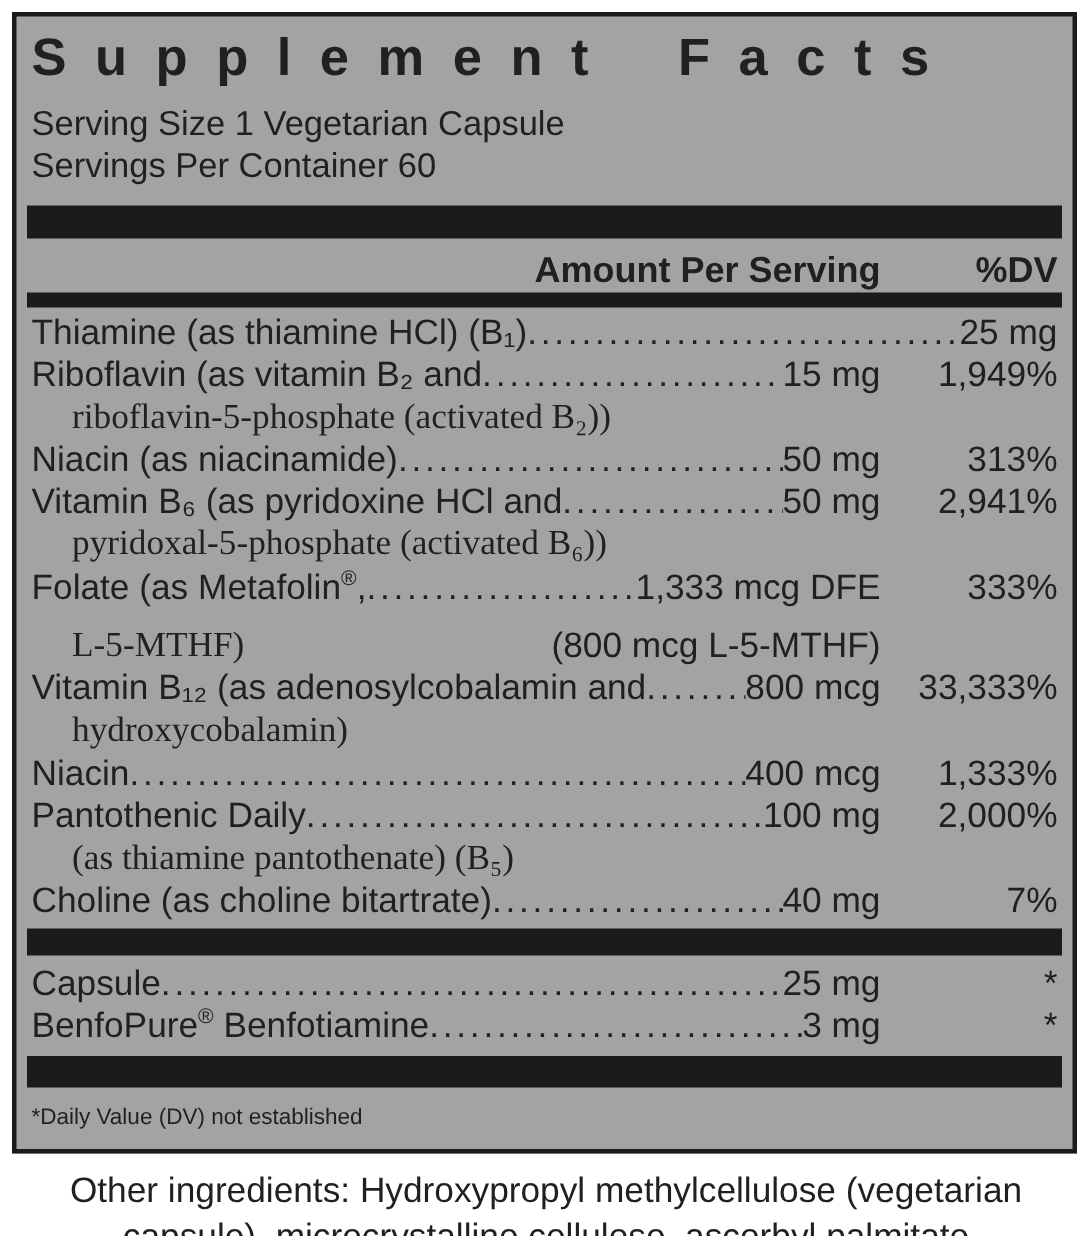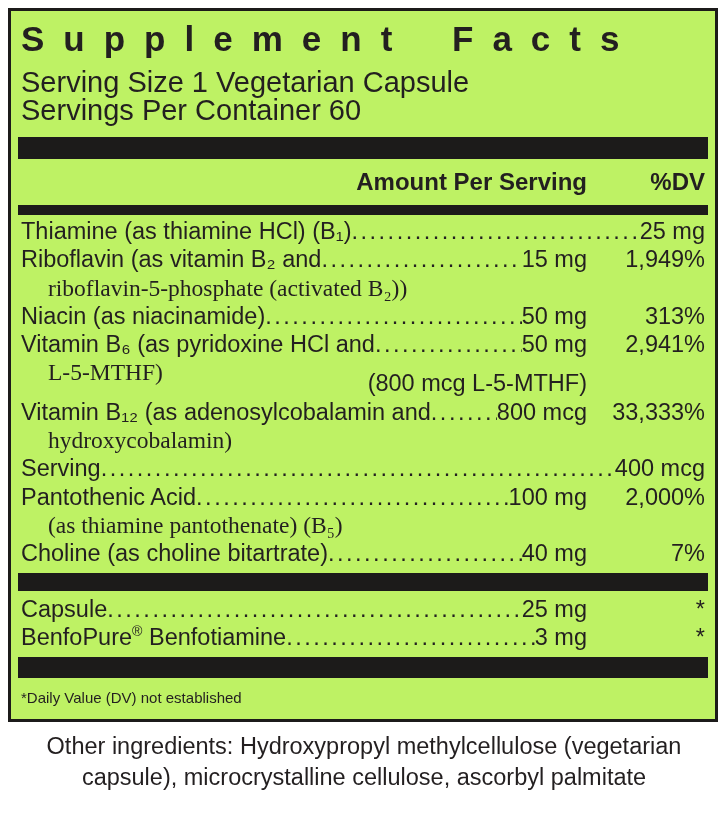--- a/index.html
+++ b/index.html
@@ -8,47 +8,47 @@
     background:#ffffff;
     font-family:"Liberation Sans","DejaVu Sans",sans-serif;
     color:#231f20;
     -webkit-font-smoothing:antialiased;
   }
   .panel{
     box-sizing:border-box;
     margin:8px 8px 0 8px;
     width:710px;
     border:3px solid #1c1b1a;
-    background:#bef264;
+    background:#a3a3a3;
   }
   .title{
     margin:5px 6px 0 10px;
     font-size:35px;
     font-weight:bold;
     letter-spacing:19px;
     word-spacing:12px;
     line-height:45px;
     white-space:nowrap;
     overflow:hidden;
   }
-  .serving-block{margin:7px 10px 0 10px;font-size:29px;line-height:28px;}
+  .serving-block{margin:7px 10px 0 10px;font-size:23px;line-height:28px;}
   .bar{background:#1c1b1a;margin:0 7px;}
   .bar-thick{height:22px;margin-top:13px;}
   .bar-medium{height:10px;}
   .bar-section{height:18px;margin-top:5px;margin-bottom:4px;}
   .bar-footer{height:21px;margin-top:6px;}
   .colhead{
-    display:flex;align-items:center;
-    margin:0 10px;height:46px;
+    display:flex;align-items:flex-end;
+    margin:0 10px;height:36px;
     font-size:24px;font-weight:bold;
   }
   .colhead .spacer{flex:1 1 auto;}
   .dvcol{flex:0 0 auto;width:118px;text-align:right;}
   .rows{margin:2px 10px 0 10px;font-size:23.5px;line-height:28.3px;}
-  .rline{display:flex;align-items:flex-start;}
+  .rline{display:flex;align-items:flex-end;}
   .nm,.amt{flex:0 0 auto;white-space:nowrap;}
   .dots{
     flex:1 1 0;min-width:0;
     overflow:hidden;white-space:nowrap;
   }
   .dots::after{
     content:"................................................................................................";
     letter-spacing:2.5px;
   }
   .cont .cont-left{margin-left:27px;white-space:nowrap;font-family:Liberation Serif, serif;}
@@ -109,50 +109,61 @@
           <span class="dvcol">313%</span>
         </div>
       </div>
       <div class="row">
         <div class="rline">
           <span class="nm">Vitamin B₆ (as pyridoxine HCl and</span>
           <span class="dots"></span>
           <span class="amt">50 mg</span>
           <span class="dvcol">2,941%</span>
         </div>
-      </div>
-      <div class="row">
+        <div class="rline cont">
+          <span class="cont-left">pyridoxal-5-phosphate (activated B₆))</span>
+          <span class="dvcol"></span>
+        </div>
+      </div>
+      <div class="row">
+        <div class="rline">
+          <span class="nm">Folate (as Metafolin<sup>®</sup>,</span>
+          <span class="dots"></span>
+          <span class="amt">1,333 mcg DFE</span>
+          <span class="dvcol">333%</span>
+        </div>
         <div class="rline cont">
           <span class="cont-left">L-5-MTHF)</span>
           <span class="cont-right">(800 mcg L-5-MTHF)</span>
           <span class="dvcol"></span>
         </div>
       </div>
       <div class="row">
         <div class="rline">
           <span class="nm">Vitamin B₁₂ (as adenosylcobalamin and</span>
           <span class="dots"></span>
           <span class="amt">800 mcg</span>
           <span class="dvcol">33,333%</span>
         </div>
         <div class="rline cont">
           <span class="cont-left">hydroxycobalamin)</span>
           <span class="dvcol"></span>
         </div>
       </div>
       <div class="row">
         <div class="rline">
-          <span class="nm">Serving</span>
+          <span class="nm">Niacin</span>
           <span class="dots"></span>
           <span class="amt">400 mcg</span>
-        </div>
-      </div>
-      <div class="row">
-        <div class="rline">
-          <span class="nm">Pantothenic Acid</span>
+          <span class="dvcol">1,333%</span>
+        </div>
+      </div>
+      <div class="row">
+        <div class="rline">
+          <span class="nm">Pantothenic Daily</span>
           <span class="dots"></span>
           <span class="amt">100 mg</span>
           <span class="dvcol">2,000%</span>
         </div>
         <div class="rline cont">
           <span class="cont-left">(as thiamine pantothenate) (B₅)</span>
           <span class="dvcol"></span>
         </div>
       </div>
       <div class="row">

